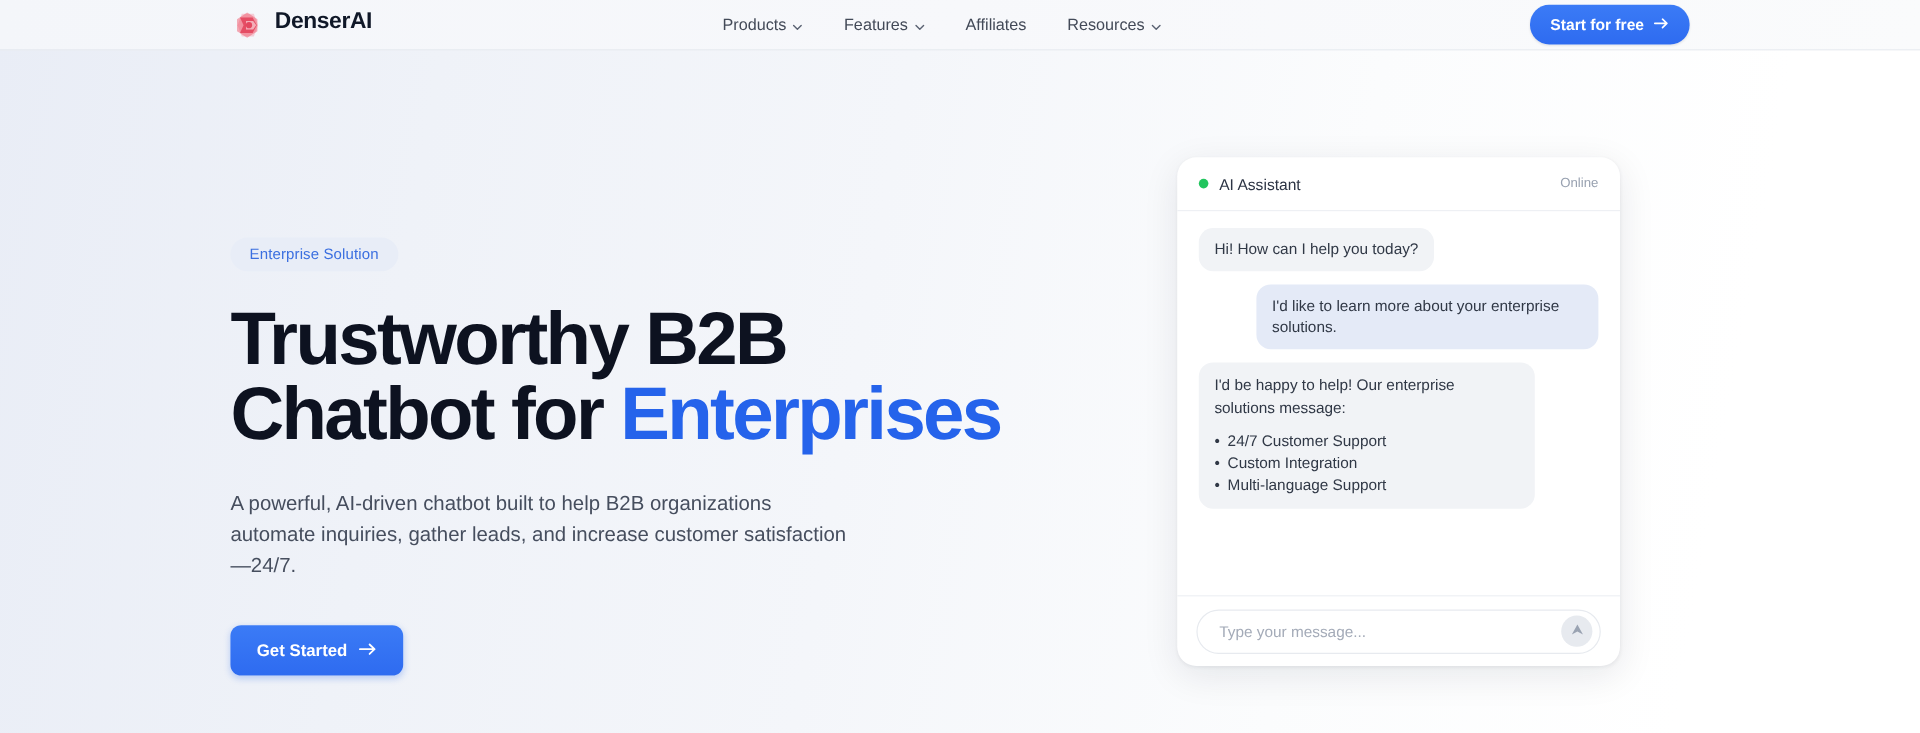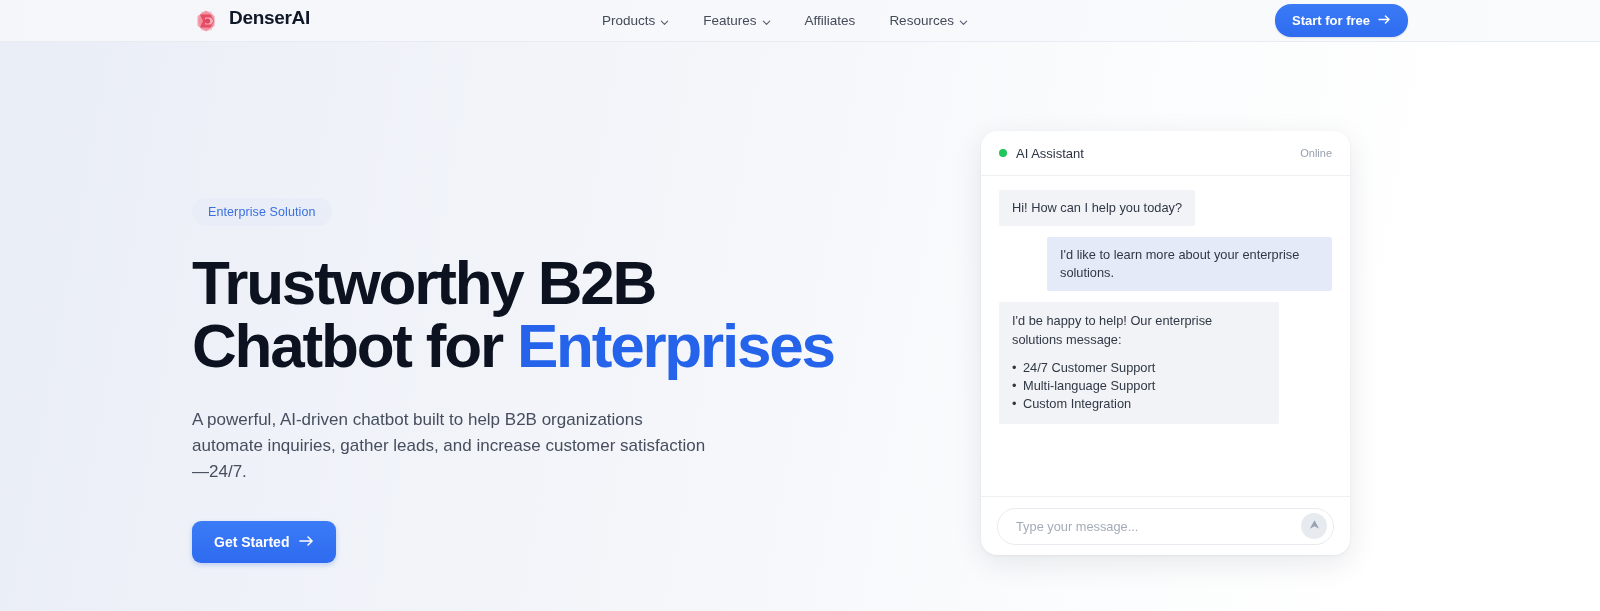--- a/index.html
+++ b/index.html
@@ -116,21 +116,21 @@
     width:8px; height:8px; border-radius:50%;
     background:#22c55e; margin-right:9px;
   }
   .chat-title { font-size:13px; color:#2c3444; font-weight:400; }
   .chat-status { margin-left:auto; font-size:11px; color:#98a1b0; }
   .chat-body {
     flex:1; padding:14px 18px 0 18px;
     display:flex; flex-direction:column; gap:11px;
     overflow:hidden;
   }
-  .msg { font-size:12.8px; line-height:1.42; border-radius:2px; padding:9px 13px; }
+  .msg { font-size:12.8px; line-height:1.42; border-radius:12px; padding:9px 13px; }
   .msg.bot {
     background:#f1f3f6; color:#303846; align-self:flex-start; max-width:215px;
   }
   .msg.user {
     background:#e4eaf7; color:#303846; align-self:flex-end; max-width:285px;
   }
   .msg.bot-list {
     background:#f1f3f6; color:#303846; align-self:flex-start; width:280px;
     padding:10px 13px 11px 13px;
   }
@@ -254,22 +254,22 @@
     <span class="chat-status">Online</span>
   </div>
 
   <div class="chat-body">
     <div class="msg bot">Hi! How can I help you today?</div>
     <div class="msg user">I'd like to learn more about your enterprise solutions.</div>
     <div class="msg bot-list">
       <div>I'd be happy to help! Our enterprise solutions message:</div>
       <ul class="msg-list">
         <li>24/7 Customer Support</li>
+        <li>Custom Integration</li>
         <li>Multi-language Support</li>
-        <li>Custom Integration</li>
       </ul>
     </div>
   </div>
 
   <div class="chat-foot">
     <div class="input-wrap">
       <input class="chat-input" type="text" placeholder="Type your message..." style="">
       <button class="send-btn">
         <span>
           <svg width="13" height="13" viewBox="0 0 14 14">

